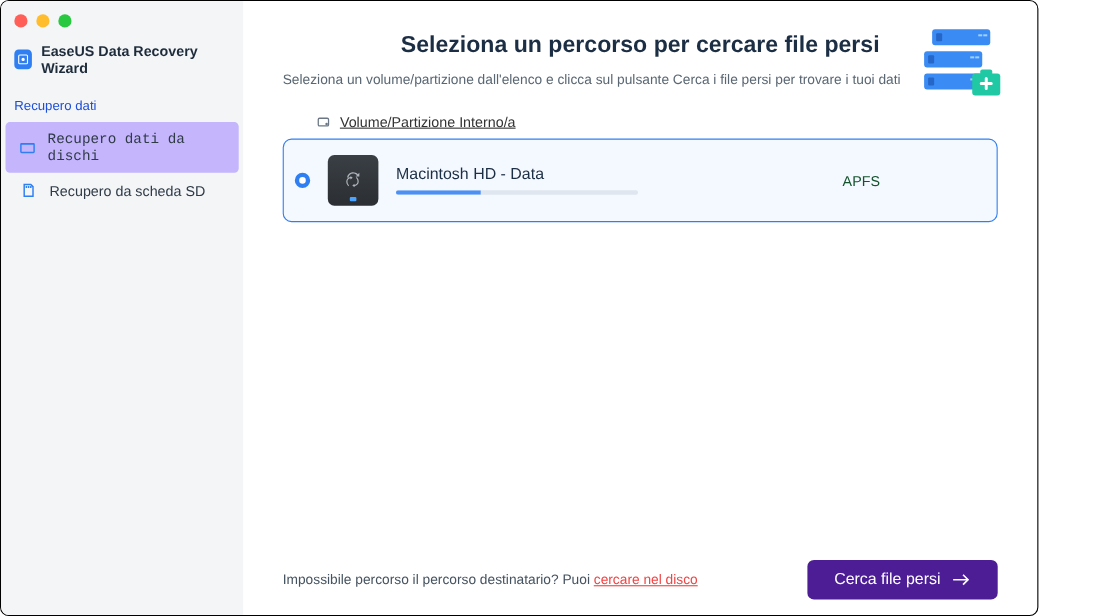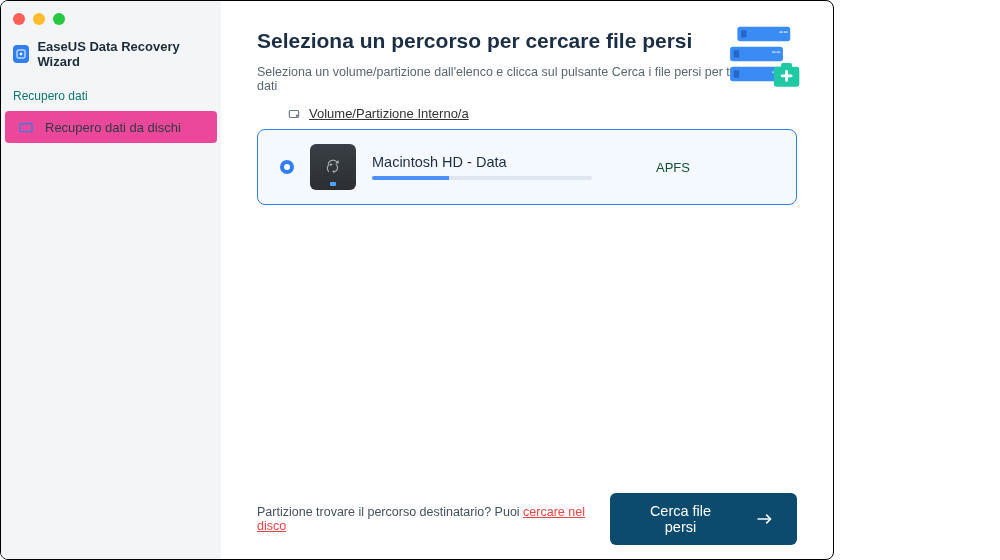--- a/index.html
+++ b/index.html
@@ -1,53 +1,53 @@
 <!DOCTYPE html>
 <html><head>
 <meta charset="utf-8">
 <style>
   * { box-sizing: border-box; margin: 0; padding: 0; }
   body { font-family: -apple-system, BlinkMacSystemFont, "Segoe UI", Helvetica, Arial, sans-serif; background: #fff; }
   .window {
-    width: 834px; height: 560px; border: 1px solid #000; border-radius: 8px;
+    width: 944px; height: 560px; border: 1px solid #000; border-radius: 8px;
     display: flex; overflow: hidden; position: relative; background: #fff;
   }
   .sidebar {
     width: 220px; height: 100%; background: #f3f5f7; padding-top: 8px;
     display: flex; flex-direction: column;
   }
   .traffic { display: flex; gap: 8px; padding: 4px 12px 10px; }
   .traffic span { width: 12px; height: 12px; border-radius: 50%; display: inline-block; }
   .tl-close { background:#ff5f57; } .tl-min { background:#ffbd2e; } .tl-max { background:#28c840; }
   .app-title {
     display: flex; align-items: center; gap: 8px; padding: 4px 12px 14px; font-size: 13px; font-weight: 600; color:#1d2b3a;
   }
   .app-icon {
     width: 18px; height: 18px; border-radius: 4px; background:#2f7ff3;
     display:flex; align-items:center; justify-content:center;
   }
   .app-icon svg { width:12px; height:12px; }
-  .section-label { font-size: 12px; color:#0f766e; padding: 6px 12px 8px; }
+  .section-label { font-size: 12px; color:#1d4ed8; padding: 6px 12px 8px; }
   .nav-item {
     display:flex; align-items:center; gap:10px; padding:8px 12px; font-size:13px;
     color:#2f3a46; cursor:pointer; border-radius:4px; margin: 0 4px;
   }
-  .nav-item.active { background:#ec4899; }
+  .nav-item.active { background:#c4b5fd;font-family:Liberation Mono, monospace; }
   .nav-icon { width:18px; display:flex; justify-content:center; color:#2f7ff3; }
   .nav-icon svg { width:16px; height:16px; }
   .main {
     flex:1; padding: 28px 36px 0; position:relative; display:flex; flex-direction:column;
   }
-  .heading { font-size: 21px; font-weight: 600; color:#1c2e44; margin-bottom: 12px; }
-  .subheading { font-size: 12.5px; color:#5a6773; margin-bottom: 13px; }
+  .heading { font-size: 21px; font-weight: 600; color:#1c2e44; margin-bottom: 12px; text-align: center; }
+  .subheading { font-size: 12.5px; color:#5a6773; margin-bottom: 24px; }
   .group-label { font-size: 13px; color:#333; display:flex; align-items:center; gap:8px; margin-left:30px; margin-bottom:8px;text-decoration:underline;}
   .group-label svg { width:14px; height:14px; color:#6b7785; }
   .volume-card {
     border:1.5px solid #2f7ff3; border-radius:8px; background:#f4f8ff;
-    padding:14px 20px 14px 22px; display:flex; align-items:center; gap:16px;
+    padding:14px 20px 14px 10px; display:flex; align-items:center; gap:16px;
   }
   .radio {
     width:14px; height:14px; border:4px solid #2f7ff3; border-radius:50%; background:#fff;
   }
   .disk-icon {
     width:46px; height:46px; border-radius:6px; background:linear-gradient(#3a3f45,#2b2f33);
     display:flex; align-items:center; justify-content:center; position:relative;
   }
   .disk-icon::after{
     content:""; position:absolute; bottom:4px; width:6px; height:4px; border-radius:1px; background:#4aa3ff;
@@ -62,22 +62,22 @@
   .hero-img {
     position:absolute; top:22px; right:30px; width:82px; height:70px;
   }
   .footer {
     position:absolute; left:0; right:0; bottom:14px; padding: 0 36px;
     display:flex; align-items:center; justify-content:space-between;
   }
   .footer-text { font-size:12.5px; color:#45525f; }
   .footer-text a { color:#ef4444; text-decoration: underline; }
   .cta {
-    background:#0c4a6e; color:#fff; border:none; border-radius:6px;
-    padding:10px 24px; font-size:14.5px; font-weight:500; display:flex; align-items:center; gap:28px;
+    background:#4c1d95; color:#fff; border:none; border-radius:6px;
+    padding:10px 24px; font-size:14.5px; font-weight:500; display:flex; align-items:center; gap:10px;
     cursor:pointer;
     justify-content:flex-end;
   }
   .cta svg { width:18px; height:14px; }
 </style>
 </head>
 <body>
 
 <div class="window">
 
@@ -103,20 +103,31 @@
     <div class="nav-item active">
       <span class="nav-icon">
         <svg viewBox="0 0 24 24" fill="none" stroke="currentColor" stroke-width="2">
             <rect x="3" y="7" width="18" height="12" rx="1"></rect>
             <line x1="3" y1="7" x2="21" y2="7"></line>
           </svg>
       </span>
       <span>Recupero dati da dischi</span>
     </div>
 
+    <div class="nav-item">
+      <span class="nav-icon">
+        <svg viewBox="0 0 24 24" fill="none" stroke="currentColor" stroke-width="2">
+            <path d="M6 4h9l3 3v13H6z"></path>
+            <line x1="9" y1="6" x2="9" y2="9"></line>
+            <line x1="12" y1="6" x2="12" y2="9"></line>
+            <line x1="15" y1="6" x2="15" y2="9"></line>
+          </svg>
+      </span>
+      <span>Recupero da scheda SD</span>
+    </div>
 
   </aside>
 
   <main class="main">
     <h1 class="heading">Seleziona un percorso per cercare file persi</h1>
     <p class="subheading">Seleziona un volume/partizione dall'elenco e clicca sul pulsante Cerca i file persi per trovare i tuoi dati</p>
 
     <div class="group-label">
       <svg viewBox="0 0 24 24" fill="none" stroke="currentColor" stroke-width="2">
           <rect x="4" y="6" width="16" height="12" rx="2"></rect>
@@ -156,21 +167,21 @@
         <rect x="56" y="53" width="4" height="2" fill="#9fd0ff"></rect>
           <rect x="61" y="53" width="4" height="2" fill="#9fd0ff"></rect>
         <rect x="58" y="48" width="28" height="22" rx="3" fill="#20c9a4"></rect>
         <rect x="66" y="44" width="12" height="6" rx="2" fill="#20c9a4"></rect>
         <path d="M72 53v10M67 58h10" stroke="#fff" stroke-width="3" stroke-linecap="round"></path>
       </svg>
     </div>
 
     <div class="footer">
       <div class="footer-text">
-        <span>Partizione trovare il percorso destinatario? Puoi </span><a href="#">cercare nel disco</a>
+        <span>Impossibile percorso il percorso destinatario? Puoi </span><a href="#">cercare nel disco</a>
       </div>
       <button class="cta">
         <span>Cerca file persi</span>
         <svg viewBox="0 0 24 16" fill="none" stroke="#fff" stroke-width="2">
             <line x1="2" y1="8" x2="20" y2="8"></line>
             <polyline points="14,2 20,8 14,14"></polyline>
           </svg>
       </button>
     </div>
   </main>

